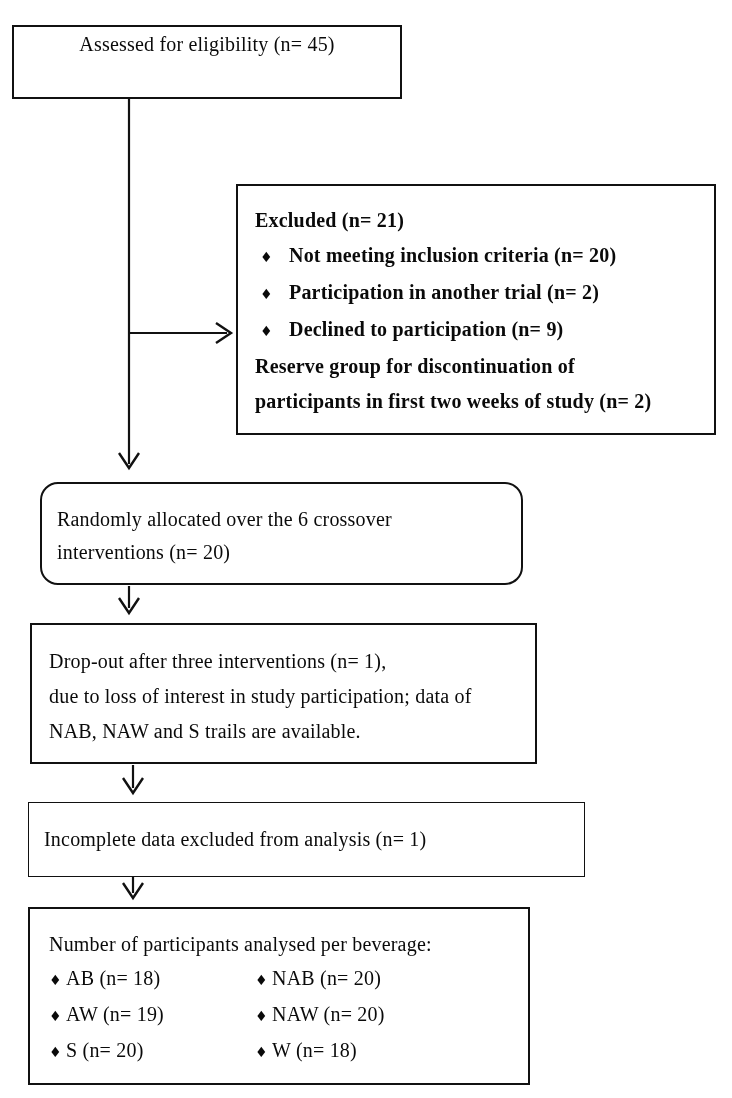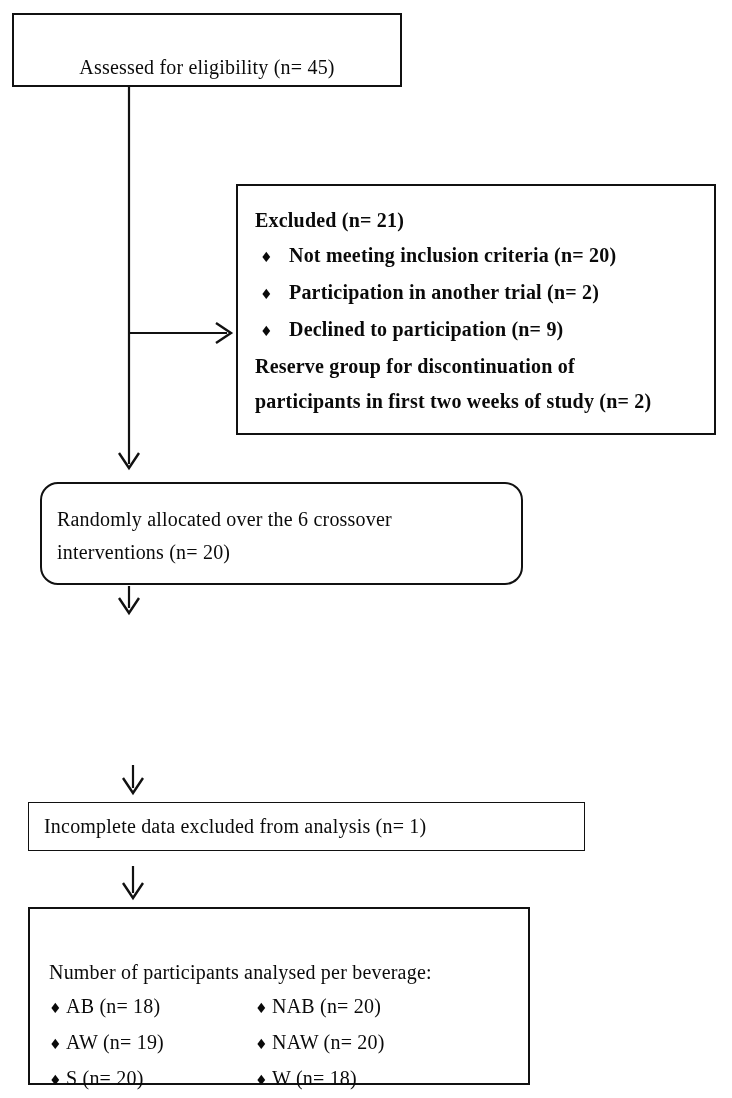--- a/index.html
+++ b/index.html
@@ -19,22 +19,22 @@
   }
   .flow-box {
     position: absolute;
     background: #ffffff;
     border: 2px solid #111111;
   }
   .line { line-height: 35px; white-space: nowrap; }
 
   
   .box-eligibility {
-    left: 12px; top: 13px; width: 390px; height: 74px;
-    display: flex; align-items: flex-end; justify-content: center;
+    left: 12px; top: 25px; width: 390px; height: 74px;
+    display: flex; align-items: flex-start; justify-content: center;
   }
   
   .box-excluded {
     left: 236px; top: 184px; width: 480px; height: 251px;
     padding: 17px 10px 0 17px;
     font-weight: bold;
   }
   .bullet-row { display: flex; align-items: baseline; }
   .box-excluded .bullet-row { margin-left: 5px; }
   .bullet-icon {
@@ -49,31 +49,31 @@
     border-radius: 18px;
   }
   .box-allocated .line { line-height: 33px; }
   
   .box-dropout {
     left: 30px; top: 623px; width: 507px; height: 141px;
     padding: 19px 8px 0 17px;
   }
   
   .box-incomplete {
-    left: 28px; top: 802px; width: 557px; height: 49px;
+    left: 28px; top: 802px; width: 557px; height: 75px;
     border-width: 1.5px;
     display: flex; align-items: center;
     padding-left: 15px;
   }
   
   .box-analysed {
     left: 28px; top: 907px; width: 502px; height: 178px;
     padding: 18px 8px 0 19px;
   }
-  .box-analysed .line { line-height: 34px; margin-top: 28px; }
+  .box-analysed .line { line-height: 34px; }
   .beverage-grid-row {
     display: grid;
     grid-template-columns: 206px 1fr;
   }
   .box-analysed .bullet-icon { width: 17px; }
   .cell { display: flex; align-items: baseline; line-height: 34px; }
 
   .connector-layer {
     position: absolute;
     left: 0; top: 0; width: 732px; height: 1098px;
@@ -132,20 +132,25 @@
     </div>
     <div class="line">Reserve group for discontinuation of</div>
     <div class="line">participants in first two weeks of study (n= 2)</div>
   </div>
 
   <div class="flow-box box-allocated">
     <div class="line">Randomly allocated over the 6 crossover</div>
     <div class="line">interventions (n= 20)</div>
   </div>
 
+  <div class="flow-box box-dropout">
+    <div class="line">Drop-out after three interventions (n= 1),</div>
+    <div class="line">due to loss of interest in study participation; data of</div>
+    <div class="line">NAB, NAW and S trails are available.</div>
+  </div>
 
   <div class="flow-box box-incomplete">
     <span class="line">Incomplete data excluded from analysis (n= 1)</span>
   </div>
 
   <div class="flow-box box-analysed">
     <div class="line">Number of participants analysed per beverage:</div>
     <div class="beverage-grid-row">
       <div class="cell">
         <span class="bullet-icon">♦</span>

